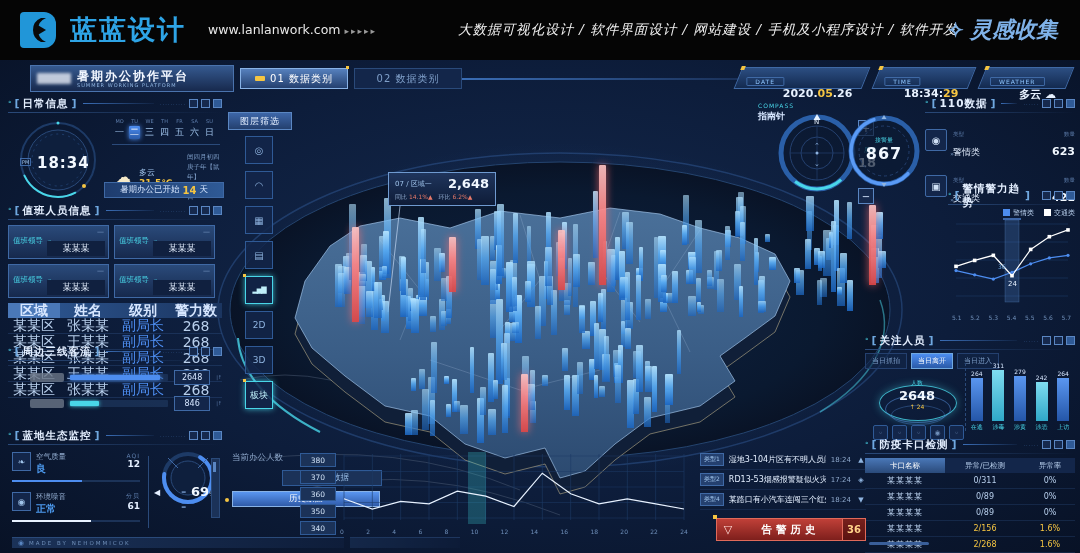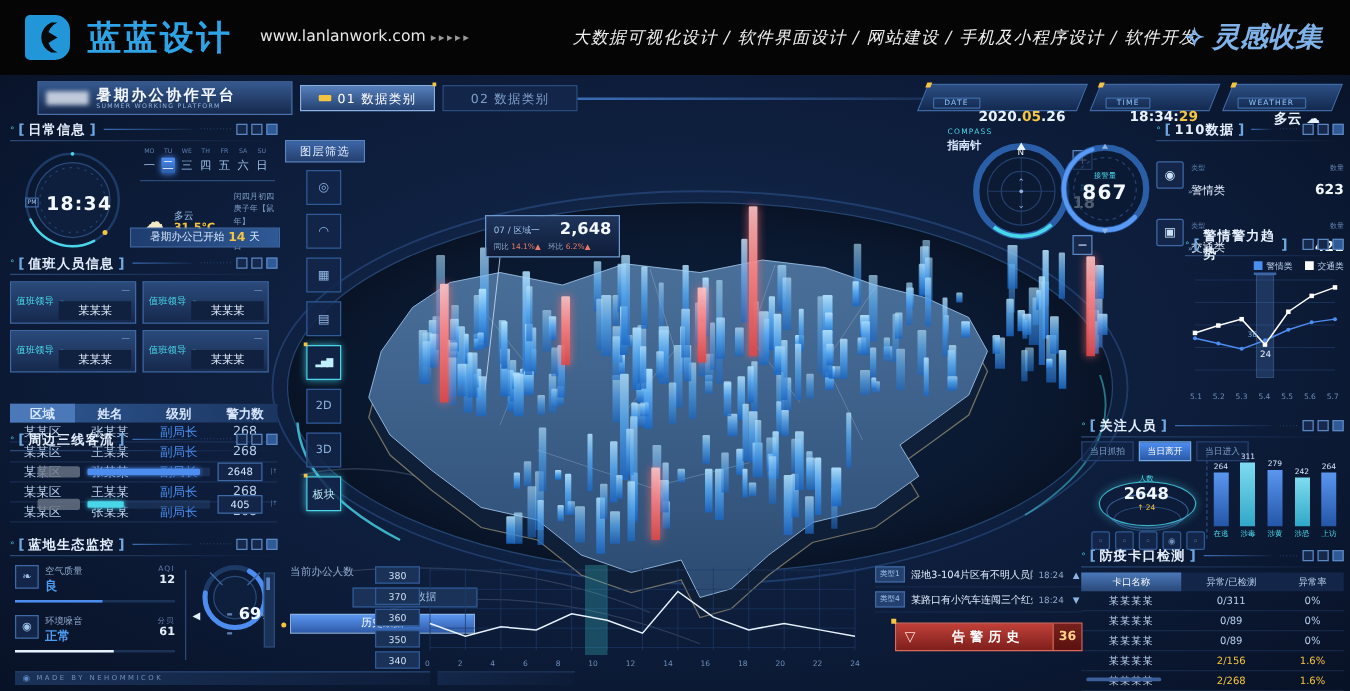--- a/index.html
+++ b/index.html
@@ -65,21 +65,21 @@
   .lunar{font-size:6.5px;color:#7f9fc9;line-height:10px;}
   .banner{position:absolute;left:96px;top:86px;width:118px;height:14px;background:linear-gradient(90deg,#1e3c6e,#2f5a96);border:1px solid #3f69a5;display:flex;align-items:center;justify-content:center;font-size:8.5px;color:#d6e6ff;gap:3px;}
   .banner b{color:#f5c542;font-size:10px;}
   
   .cards{display:flex;flex-wrap:wrap;gap:5px;margin-top:5px;}
   .dcard{width:101px;height:34px;background:linear-gradient(180deg,#2a4a7a,#16294d);border:1px solid #3f69a5;box-sizing:border-box;padding:2px 4px;position:relative;}
   .dcard .role{font-size:7.5px;color:#49d6e8;}
   .dcard .arr{font-size:6px;color:#49d6e8;}
   .dcard .mm{position:absolute;right:4px;top:2px;font-size:7px;color:#7f9fc9;}
   .dcard .nm{position:absolute;right:3px;bottom:2px;width:58px;text-align:center;background:#10203f;font-size:9px;color:#e4efff;padding:1px 0;}
-  .dtable{margin-top:25px;font-size:10px;}
+  .dtable{margin-top:5px;font-size:14px;}
   .dtr{display:flex;height:15px;align-items:center;}
   .dtr.hd{background:linear-gradient(90deg,#2f5a96,#1b3560);color:#d6e6ff;font-weight:bold;}
   .dtr.hd .c0{background:#4a78b8;height:100%;display:flex;align-items:center;justify-content:center;}
   .dtr:not(.hd){border-bottom:1px solid rgba(42,74,122,.45);color:#b8cfec;}
   .dc{text-align:center;}
   .c0{width:52px;}.c1{width:56px;}.c2{width:54px;}.c3{flex:1;}
   .lvl{color:#4d8df0;}
   
   .frow{display:flex;align-items:center;gap:6px;height:20px;margin-top:6px;}
   .fchip{width:34px;height:9px;background:#6b7687;border-radius:2px;opacity:.8;margin-left:22px;filter:blur(.5px);}
@@ -707,21 +707,21 @@
               <i class="ffill" style="width:92%;background:#4d8df0;box-shadow:0 0 4px #4d8df0"></i>
             </span>
             <span class="fval">2648</span>
             <span class="ftick">|↑</span>
           </div>
           <div class="frow">
             <span class="fchip"></span>
             <span class="ftrack">
               <i class="ffill" style="width:30%;background:#49d6e8;box-shadow:0 0 4px #49d6e8"></i>
             </span>
-            <span class="fval">405</span>
+            <span class="fval">846</span>
             <span class="ftick">|↑</span>
           </div>
         </div>
     </div>
 
     <div class="panel" style="left:8px;top:368px;width:214px;height:112px">
       <div class="phead">
           <span class="deg">°</span>
           <span class="brk">[</span>
           <span class="pt">蓝地生态监控</span>
@@ -1109,20 +1109,26 @@
 
     <div class="alerts">
       <div id="alertRows">
           <div class="arow">
             <span class="abadge">类型1</span>
             <span class="atext">湿地3-104片区有不明人员闯入</span>
             <span class="atime">18:24</span>
             <span class="aico">▲</span>
           </div>
           <div class="arow">
+            <span class="abadge">类型2</span>
+            <span class="atext">RD13-53烟感报警疑似火灾</span>
+            <span class="atime">17:24</span>
+            <span class="aico">◈</span>
+          </div>
+          <div class="arow">
             <span class="abadge">类型4</span>
             <span class="atext">某路口有小汽车连闯三个红灯</span>
             <span class="atime">18:24</span>
             <span class="aico">▼</span>
           </div>
         </div>
       <div class="abanner">
         <span class="awarn">▽</span>
         <span class="ahist">告警历史</span>
         <span class="acount">36</span>

